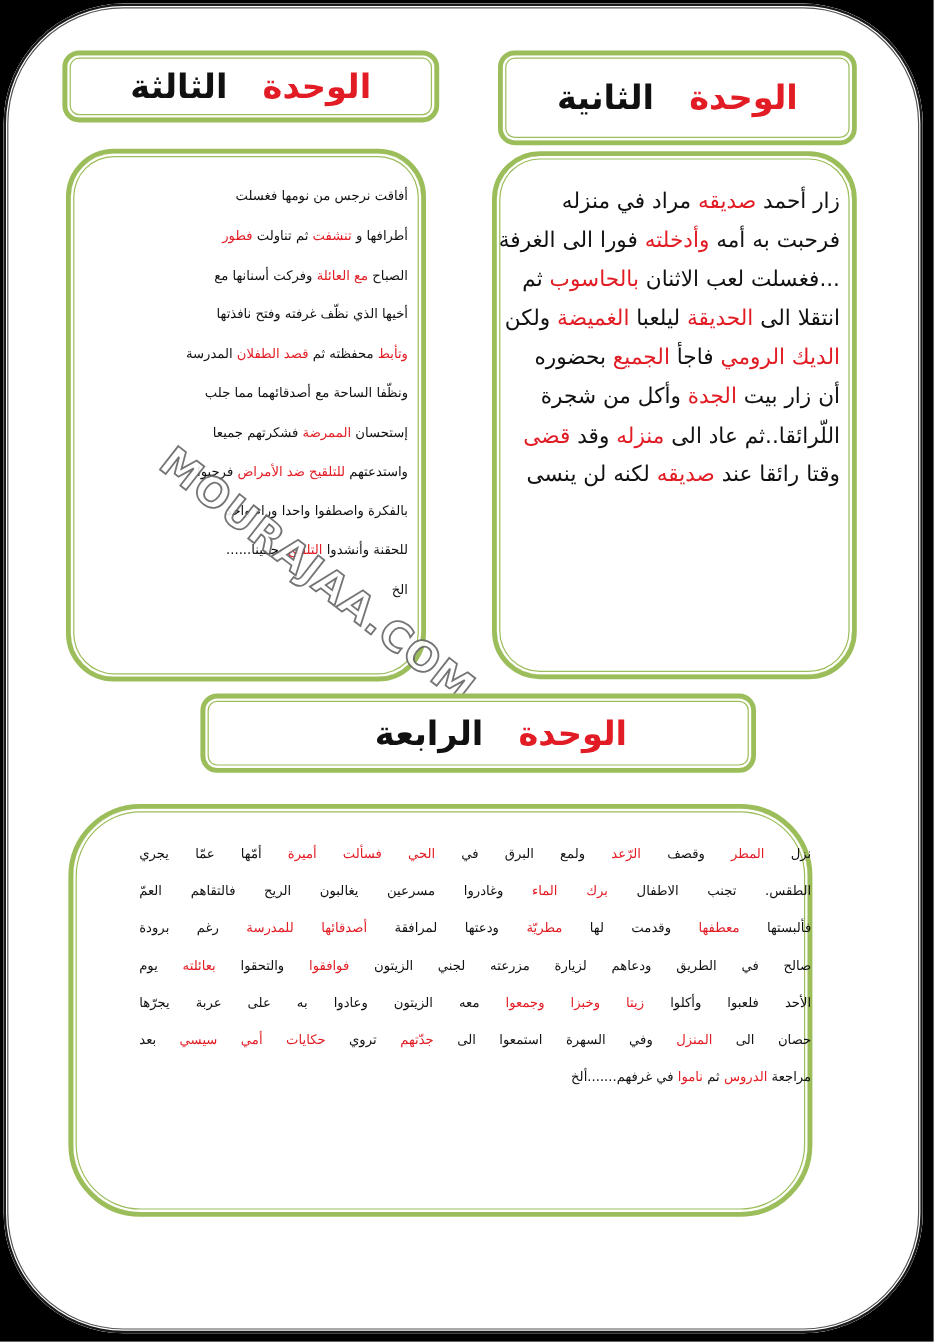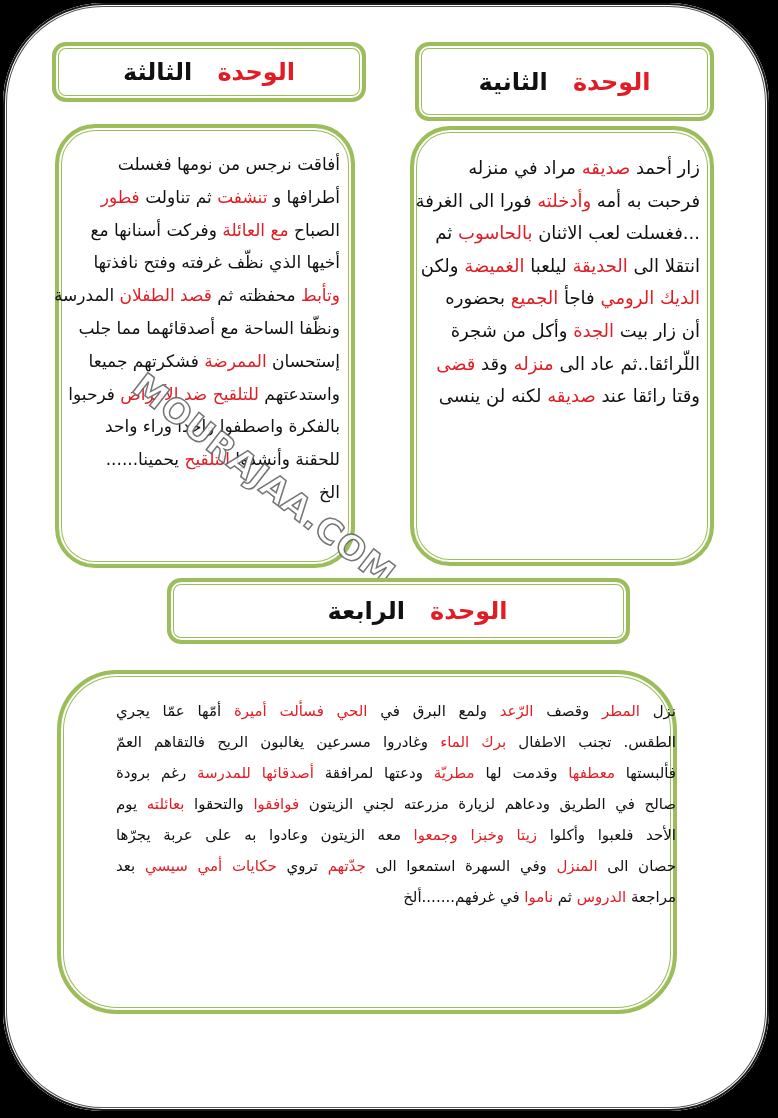--- a/index.html
+++ b/index.html
@@ -12,43 +12,43 @@
       background: #fff; border-radius: 100px;
       box-shadow: inset 0 0 0 2px #1a1a1a, inset 0 0 0 3px #fff, inset 0 0 0 4px #555;
     }
     .green-box {
       position: absolute; box-sizing: border-box; background: #fff;
       border: 4px solid #9bbd5a;
       box-shadow: inset 0 0 0 2px #fff, inset 0 0 0 3px #9bbd5a;
     }
     .title-box { border-radius: 14px; display: flex; align-items: center; justify-content: center; }
     .title {
-      font-family: "DejaVu Sans", sans-serif; font-weight: bold; font-size: 24px;
+      font-family: "DejaVu Sans", sans-serif; font-weight: bold; font-size: 28px;
       direction: rtl; color: #111; white-space: nowrap;
     }
     .title .red { color: #e21c24; }
     .text-box { border-radius: 40px; }
     .text {
       position: absolute; direction: rtl; text-align: right;
       font-family: "DejaVu Sans", sans-serif; color: #111;
     }
     .text .line { display: block; white-space: nowrap; }
     .red { color: #e21c24; }
 
     #t2 { left: 415px; top: 42px; width: 299px; height: 79px; }
     #t3 { left: 52px; top: 42px; width: 314px; height: 60px; }
     #t4 { left: 167px; top: 578px; width: 463px; height: 66px; padding-left: 38px; }
 
     #b2 { left: 410px; top: 126px; width: 304px; height: 440px; }
     #b3 { left: 55px; top: 124px; width: 300px; height: 444px; }
     #b4 { left: 57px; top: 670px; width: 620px; height: 344px; border-radius: 60px; }
 
     #p2 { right: 78px; top: 152px; font-size: 18px; line-height: 32.6px; }
-    #p3 { right: 438px; top: 148px; font-size: 17px; line-height: 32.8px; }
-    #p4 { right: 102px; top: 696px; font-size: 15px; line-height: 31px; width: 560px; }
+    #p3 { right: 438px; top: 148px; font-size: 11px; line-height: 32.8px; }
+    #p4 { right: 102px; top: 696px; font-size: 11px; line-height: 31px; width: 560px; }
     #p4 .line { text-align: justify; text-align-last: justify; }
     #p4 .line.last { text-align-last: right; }
 
     .watermark {
       position: absolute; left: 150px; top: 365px;
       font-family: "DejaVu Sans", sans-serif; font-weight: bold; font-size: 34px;
       color: #fff; -webkit-text-stroke: 1.5px #666; letter-spacing: 1px;
       transform: rotate(38deg); transform-origin: 0 0; opacity: 0.9;
     }
   </style>

